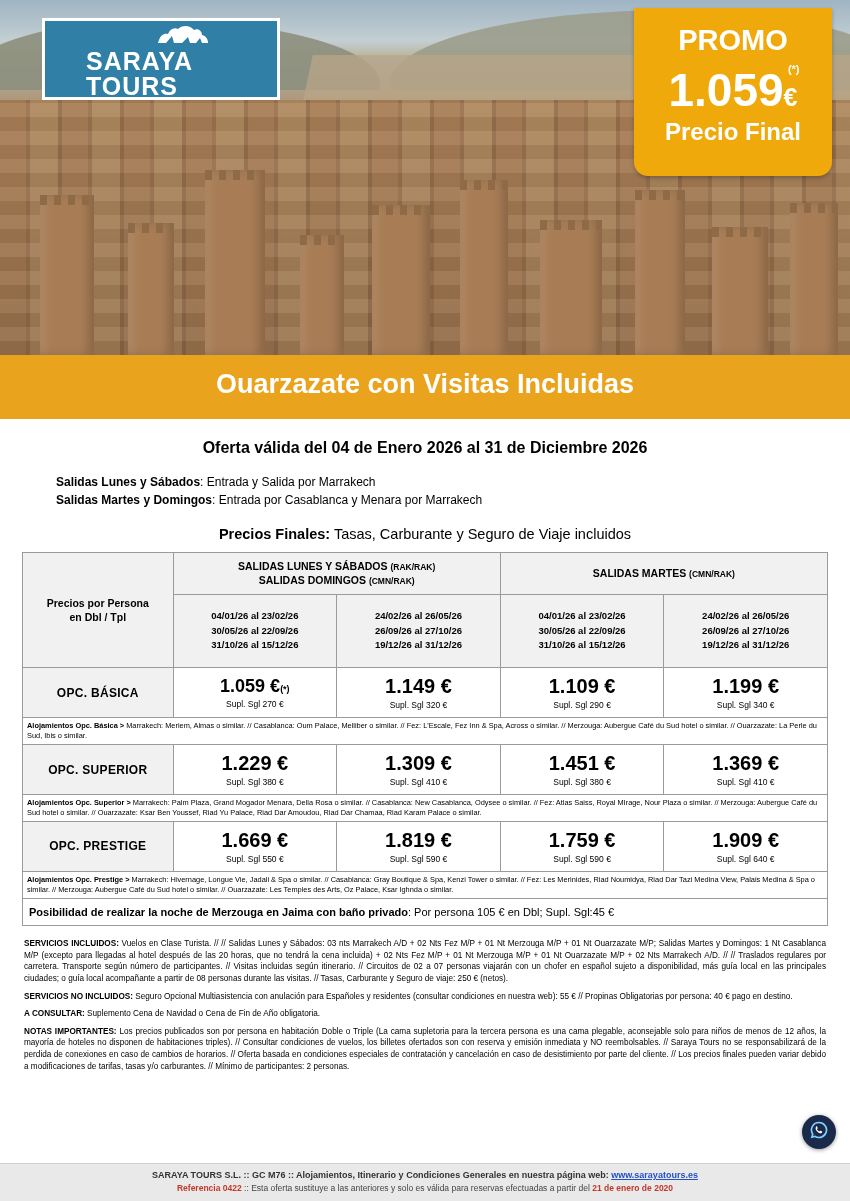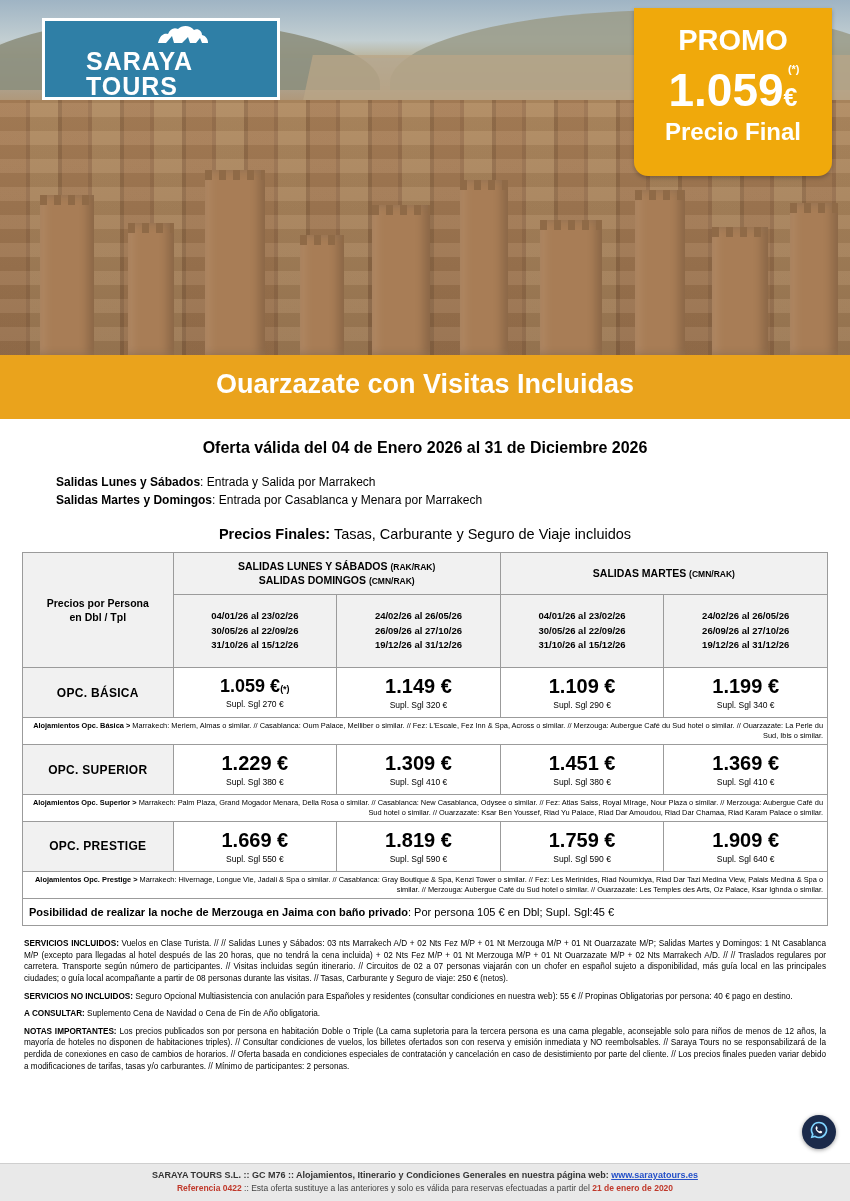--- a/index.html
+++ b/index.html
@@ -132,21 +132,21 @@
   .hd-center { text-align:center; font-size:10.5px; font-weight:bold; padding:6px 4px; line-height:1.35;}
   .hd-center .small { font-size:8.5px; }
   .dates { text-align:center; font-size:9.5px; font-weight:bold; line-height:1.55; padding:14px 2px;}
   .optlabel { text-align:center; font-size:12px; font-weight:bold; letter-spacing:.3px;}
   .price-cell { text-align:center; padding:7px 2px; }
   .price-cell .p { font-size:20px; font-weight:bold; line-height:1.15;}
   .price-cell .p.big { font-size:18px; }
   .price-cell .p .ast { font-size:9px; }
   .price-cell .s { font-size:8.5px; margin-top:2px;}
   .note-row td {
-    font-size:7.4px; line-height:1.35; padding:3px 4px; background:#ffffff;text-align:right;
+    font-size:7.4px; line-height:1.35; padding:3px 4px; background:#ffffff;
   }
   .note-row b { font-weight:bold; }
   .jaima {
     font-size:11px; padding:7px 6px; font-weight:normal;
   }
   .jaima b { font-weight:bold; }
 
   
   .fine {
     margin-top:12px; font-size:8.2px; line-height:1.42; text-align:justify;

